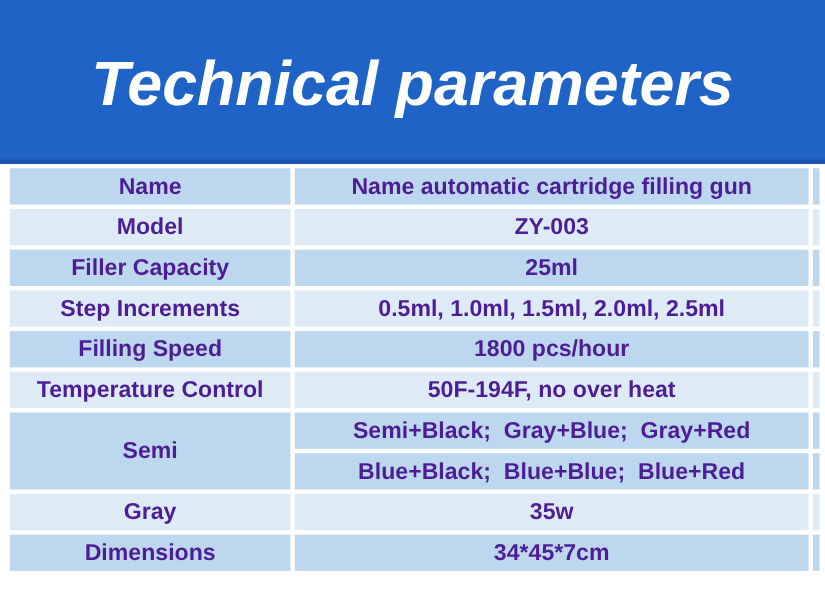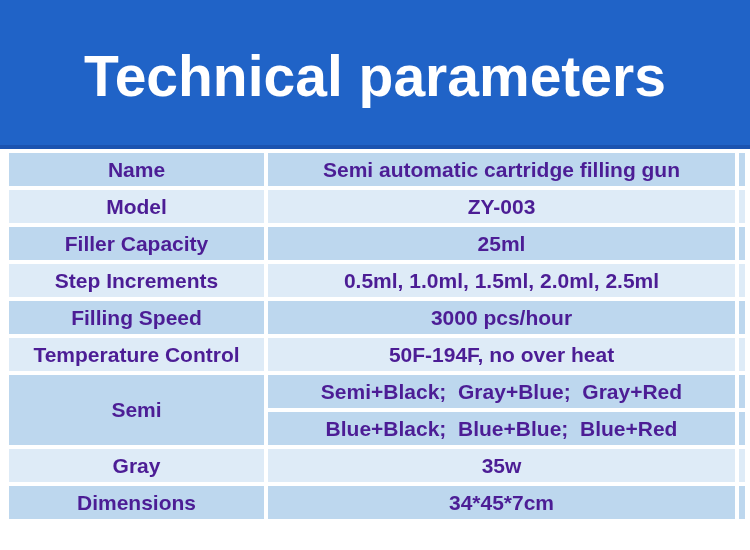--- a/index.html
+++ b/index.html
@@ -21,20 +21,21 @@
 
   .banner {
     width: 750px;
     height: 145px;
     background: #2063c7;
     border-bottom: 4px solid #1b53b0;
     display: flex;
     align-items: center;
     justify-content: center;
     box-sizing: content-box;
+    font-style: italic;
   }
 
   .banner h1 {
     margin: 0;
     padding-top: 6px;
     color: #ffffff;
     font-size: 57px;
     font-weight: bold;
     letter-spacing: 0px;
     white-space: nowrap;
@@ -78,41 +79,41 @@
 
   <table class="spec-table">
     <colgroup>
       <col class="c-label">
         <col class="c-value">
         <col class="c-sliver">
     </colgroup>
     <tbody>
       <tr>
         <td class="dark">Name</td>
-        <td class="dark">Semi automatic cartridge filling gun</td>
+        <td class="dark">Name automatic cartridge filling gun</td>
         <td class="dark"></td>
       </tr>
       <tr>
         <td class="light">Model</td>
         <td class="light">ZY-003</td>
         <td class="light"></td>
       </tr>
       <tr>
         <td class="dark">Filler Capacity</td>
         <td class="dark">25ml</td>
         <td class="dark"></td>
       </tr>
       <tr>
         <td class="light">Step Increments</td>
         <td class="light">0.5ml, 1.0ml, 1.5ml, 2.0ml, 2.5ml</td>
         <td class="light"></td>
       </tr>
       <tr>
         <td class="dark">Filling Speed</td>
-        <td class="dark">3000 pcs/hour</td>
+        <td class="dark">1800 pcs/hour</td>
         <td class="dark"></td>
       </tr>
       <tr>
         <td class="light">Temperature Control</td>
         <td class="light">50F-194F, no over heat</td>
         <td class="light"></td>
       </tr>
       <tr>
         <td class="dark" rowspan="2">Semi</td>
         <td class="dark">Semi+Black;  Gray+Blue;  Gray+Red</td>

